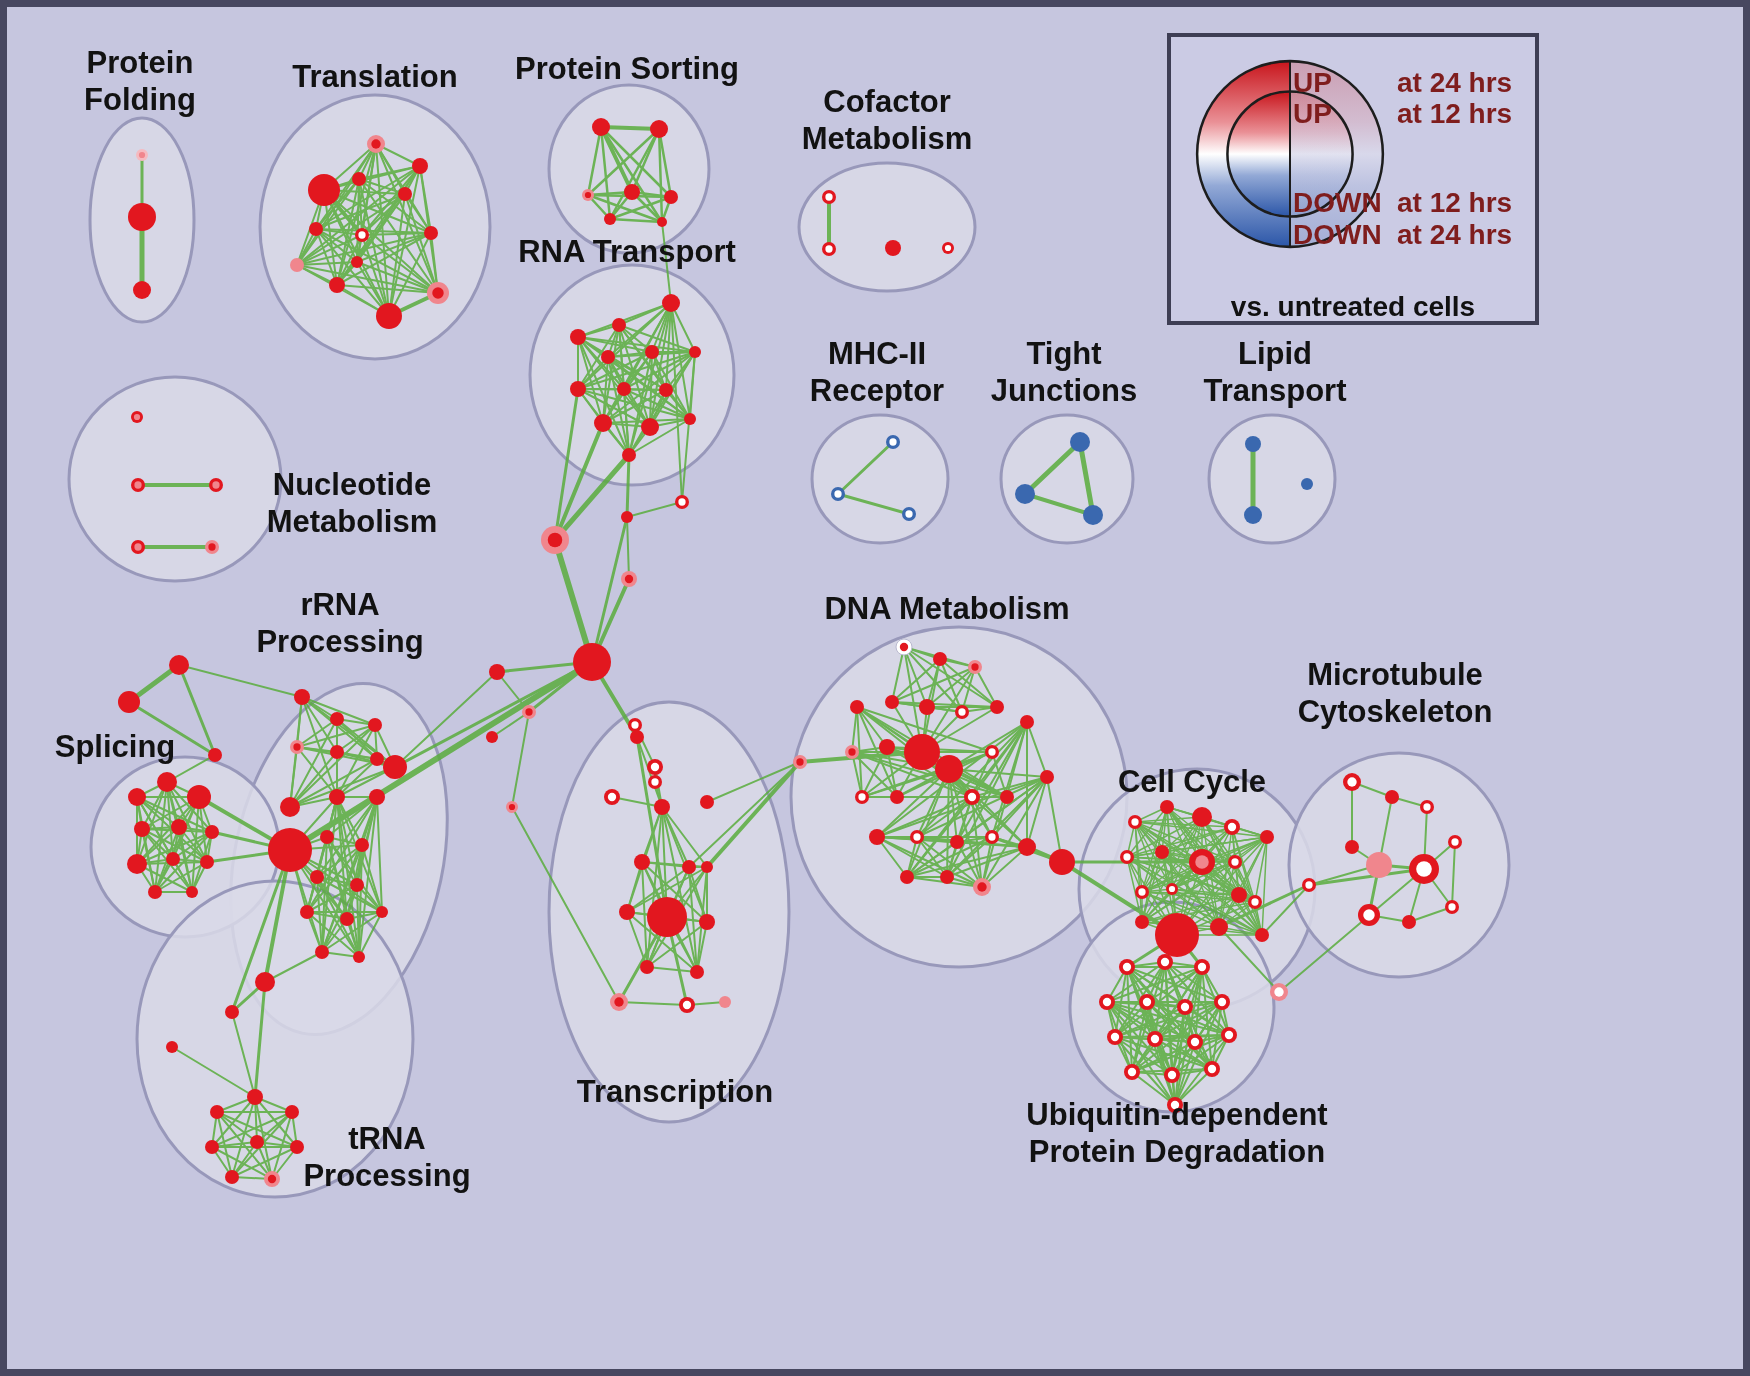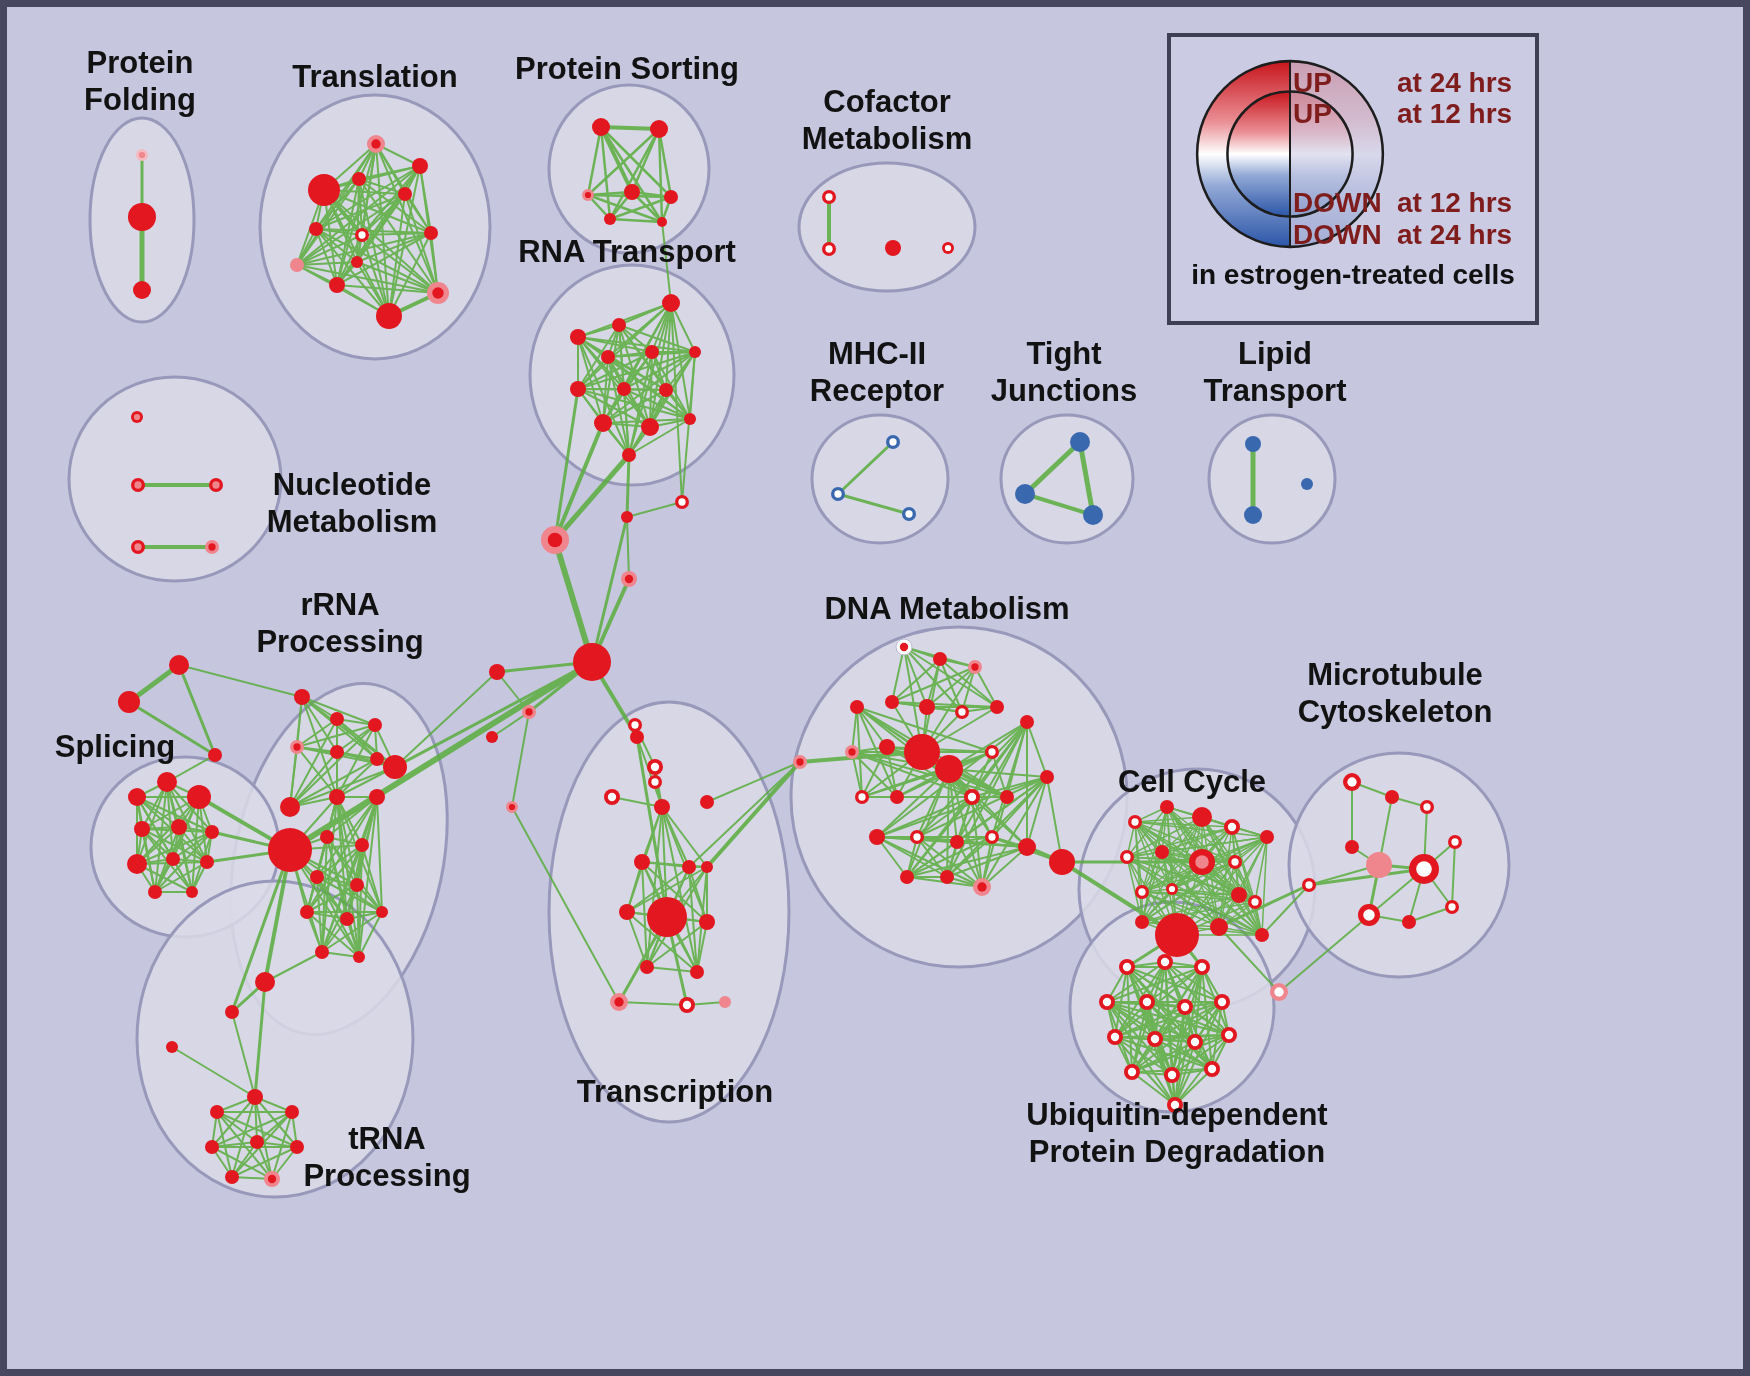--- a/index.html
+++ b/index.html
@@ -1258,16 +1258,16 @@
       <span class="tim">at 12 hrs</span>
     </div>
     <div class="lrow r2">
       <span class="lvl">DOWN</span>
       <span class="tim">at 12 hrs</span>
     </div>
     <div class="lrow r3">
       <span class="lvl">DOWN</span>
       <span class="tim">at 24 hrs</span>
     </div>
-    <div class="lcap c1">in estrogen-treated cells</div>
+    <div class="lcap c2">vs. untreated cells</div>
   </div>
 
 </div>
 
 </body></html>

